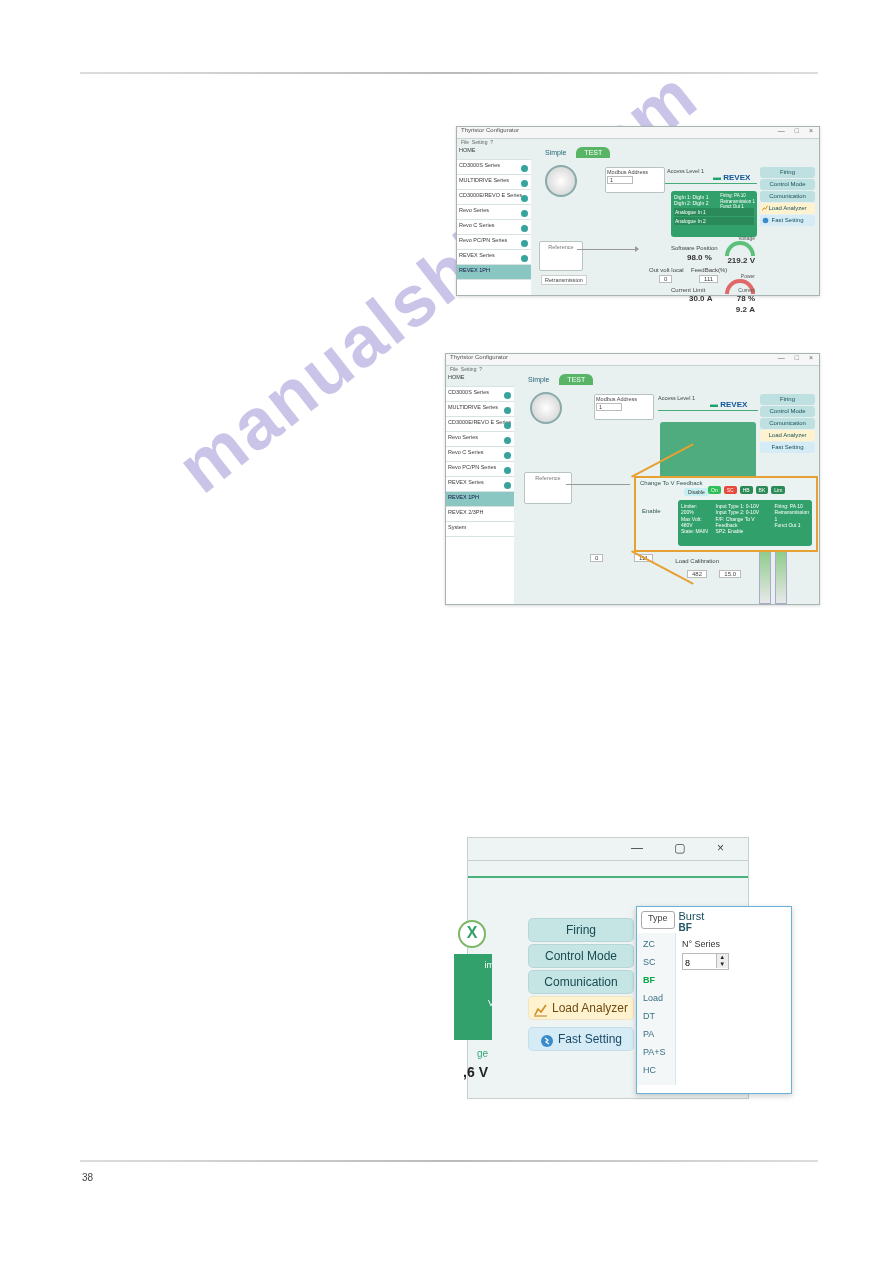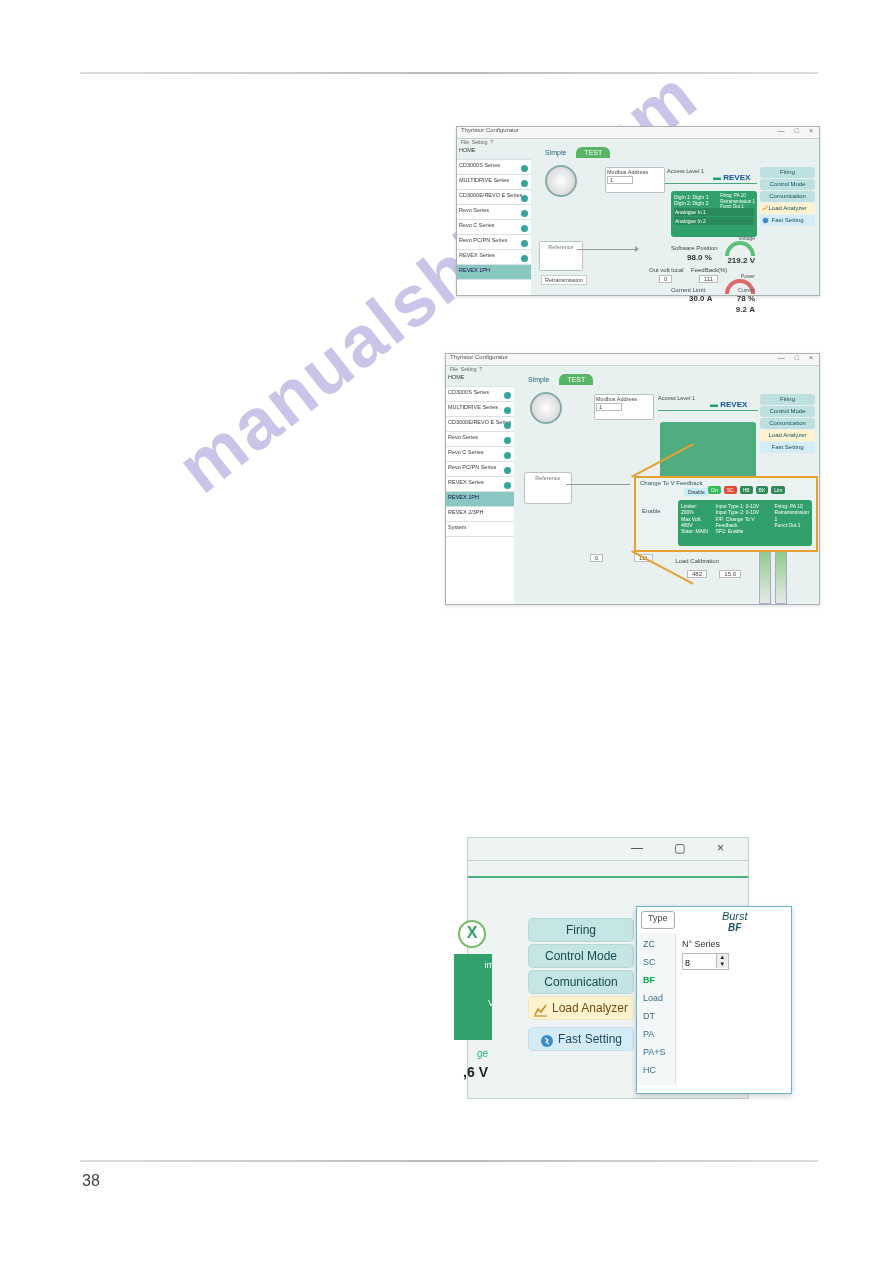--- a/index.html
+++ b/index.html
@@ -1,20 +1,20 @@
 <!DOCTYPE html>
 <html><head>
 <meta charset="utf-8">
 <style>
   html,body{margin:0;padding:0;background:#fff;font-family:Arial,Helvetica,sans-serif;color:#222;}
   .page{width:893px;height:1263px;position:relative;margin:0 auto;overflow:hidden;}
   .hr{position:absolute;left:80px;right:75px;height:2px;background:linear-gradient(90deg,#ddd,#bbb,#ddd);}
   .txt{position:absolute;font-size:11px;line-height:1.35;}
   .h{font-size:14px;font-weight:bold;}
-  .pg{position:absolute;font-size:16px;color:#444;}
+  .pg{position:absolute;font-size:10px;color:#444;}
   .wm{position:absolute;left:120px;top:240px;font-size:72px;font-weight:700;color:#6a5cc0;opacity:.35;transform:rotate(-38deg);pointer-events:none;letter-spacing:2px;}
 
   
   .win{position:absolute;background:#e8f0f0;border:1px solid #a8b4b4;box-shadow:0 1px 3px rgba(0,0,0,.15);font-size:7px;color:#333;}
   .win .title{background:#f6f6f6;height:11px;border-bottom:1px solid #c9d2d2;position:relative;}
   .win .title .t{position:absolute;left:4px;top:0;font-size:6px;color:#555;}
   .win .title .sys{position:absolute;right:2px;top:0;font-size:7px;color:#666;letter-spacing:4px;}
   .sidebar{position:absolute;left:0;top:18px;bottom:0;width:74px;background:#fff;}
   .row{height:15px;border-bottom:1px solid #d9e2e2;position:relative;padding:2px 2px;box-sizing:border-box;font-size:5.5px;color:#3a3a3a;white-space:nowrap;overflow:hidden;}
   .row .dot{position:absolute;right:3px;top:5px;width:7px;height:7px;border-radius:50%;background:#37a39e;}
@@ -47,21 +47,21 @@
   .bigwin{position:absolute;background:#eef4f3;border:1px solid #c6d0cf;}
   .bigwin .bar{height:22px;border-bottom:1px solid #c6d0cf;position:relative;}
   .bigwin .bar .sys{position:absolute;right:10px;top:3px;font-size:12px;color:#444;letter-spacing:14px;}
   .bigbtn{position:absolute;width:106px;height:24px;border-radius:5px;background:#c5e4e4;text-align:center;font-size:12px;line-height:24px;color:#184b52;box-shadow:inset 0 0 0 1px rgba(0,0,0,.06);}
   .bigbtn.la{background:#fff3cf;color:#6d4a12;}
   .bigbtn.fs{background:#d5ebf6;color:#1b4a66;}
   .bigbtn .bic{display:inline-block;vertical-align:middle;width:14px;height:14px;margin-right:4px;position:relative;top:-1px;}
   .popup{position:absolute;background:#fff;border:1px solid #67b3d9;box-shadow:0 2px 6px rgba(0,0,0,.2);font-size:10px;}
   .popup .hdr{display:flex;}
   .popup .close{border:1px solid #aaa;border-radius:3px;font-size:9px;padding:1px 6px;margin:4px;color:#444;}
-  .popup .ttl{flex:1;text-align:center;font-size:11px;color:#174c5c;padding-top:3px;font-style:italic;}
+  .popup .ttl{flex:1;font-size:11px;color:#174c5c;padding-top:3px;}
   .popup .ttl b{display:block;font-size:10px;color:#256;}
   .popup .body{display:flex;}
   .modes{width:38px;background:#f3f7f8;border-right:1px solid #d7e6ec;padding:2px 0;}
   .modes div{font-size:9px;color:#3b7184;padding:4px 6px;}
   .modes div.on{font-weight:bold;color:#0a4;}
   .pright{flex:1;padding:6px;}
   .stepper{display:inline-block;border:1px solid #bbb;}
   .stepper input{width:26px;border:none;font-size:9px;padding:1px 2px;}
   .stepper .sp{display:inline-block;width:11px;background:#eee;border-left:1px solid #bbb;font-size:6px;line-height:7px;text-align:center;}
 

